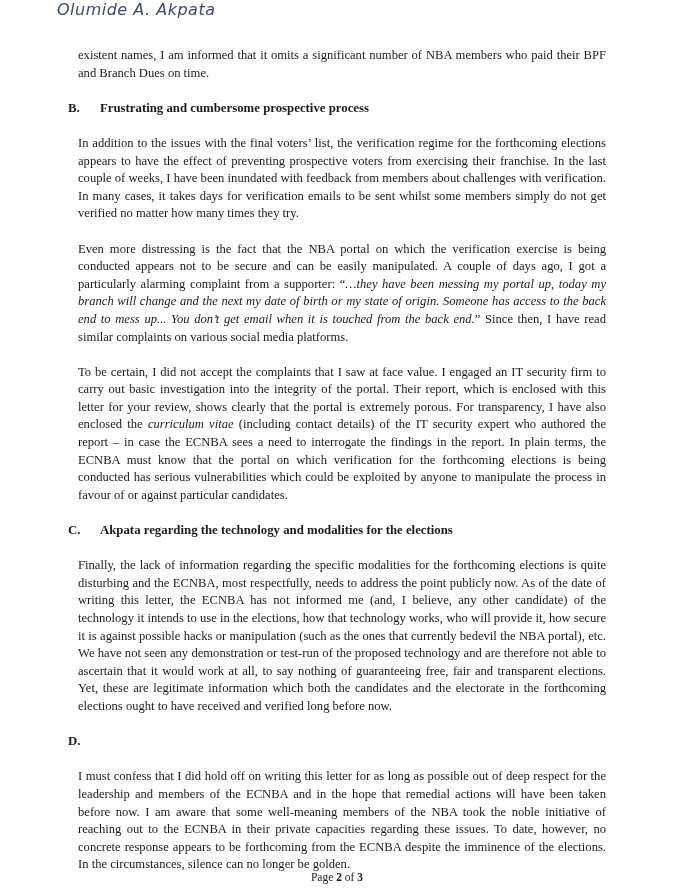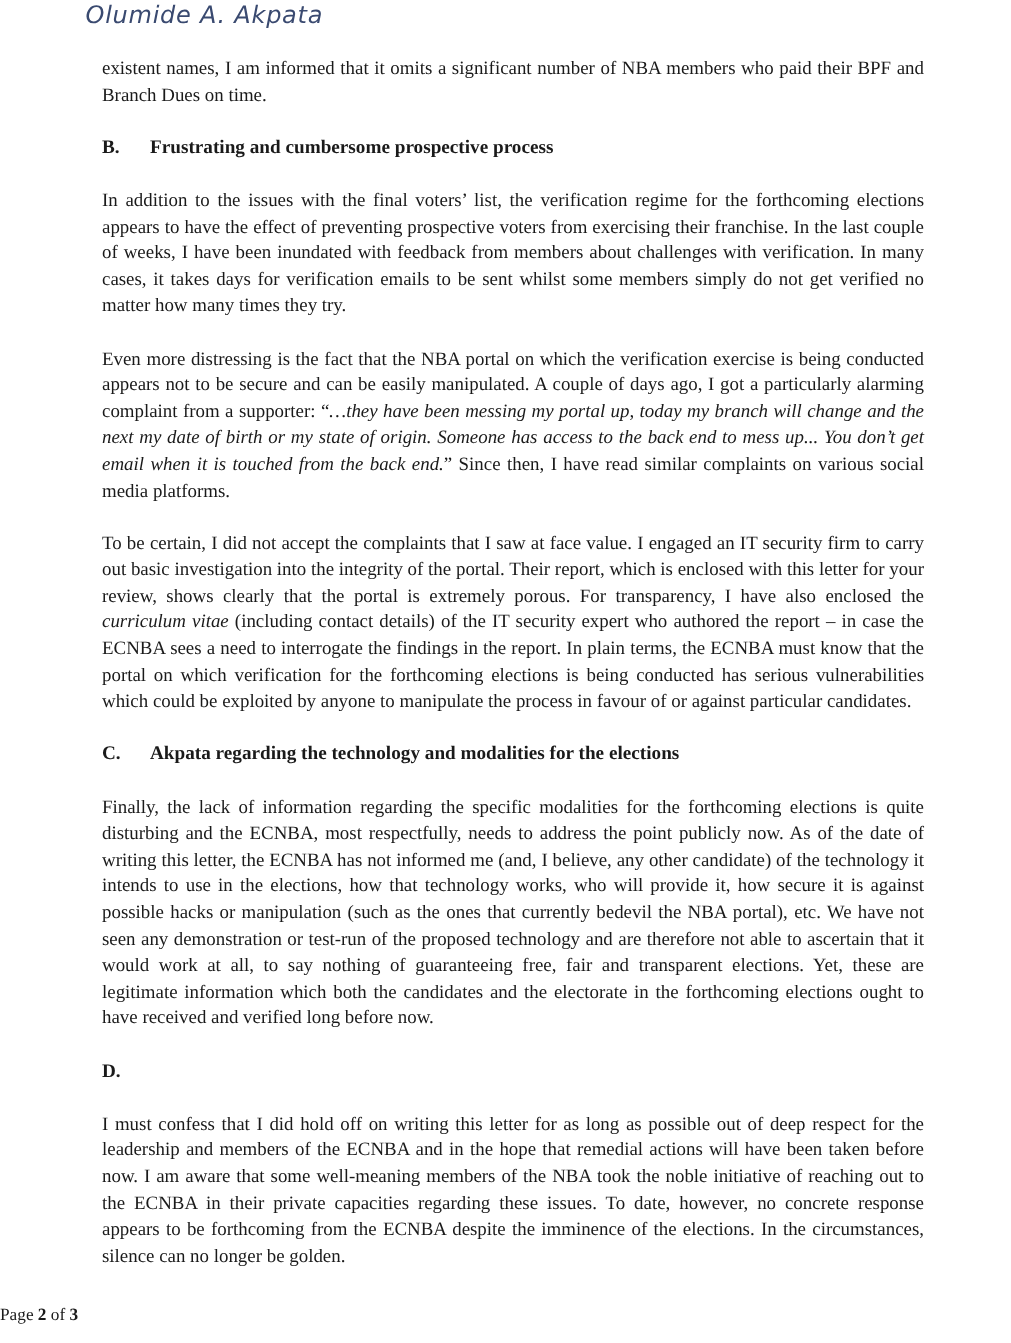--- a/index.html
+++ b/index.html
@@ -29,21 +29,21 @@
   }
   .content {
     position: absolute;
     left: 68px;
     top: 37px;
     width: 548px;
     font-size: 12.6px;
     line-height: 17.6px;
   }
   .content p {
-    margin: 0;
+    margin: 10px;
     text-align: justify;
   }
   .para {
     margin-bottom: 17.6px !important;
   }
   .heading {
     font-weight: bold;
     margin: 0 0 17.6px 0;
     display: flex;
     font-size: 12.8px;
@@ -51,20 +51,21 @@
   .heading .letter {
     width: 32px;
     display: inline-block;
   }
   em { font-style: italic; }
   .footer {
     position: absolute;
     left: 0;
     width: 674px;
     top: 871px;
+    text-align: center;
     font-size: 11.5px;
   }
   .footer b { font-weight: bold; }
 </style>
 </head>
 <body>
 
 <div class="letterhead">Olumide A. Akpata</div>
 
 <div class="content">

